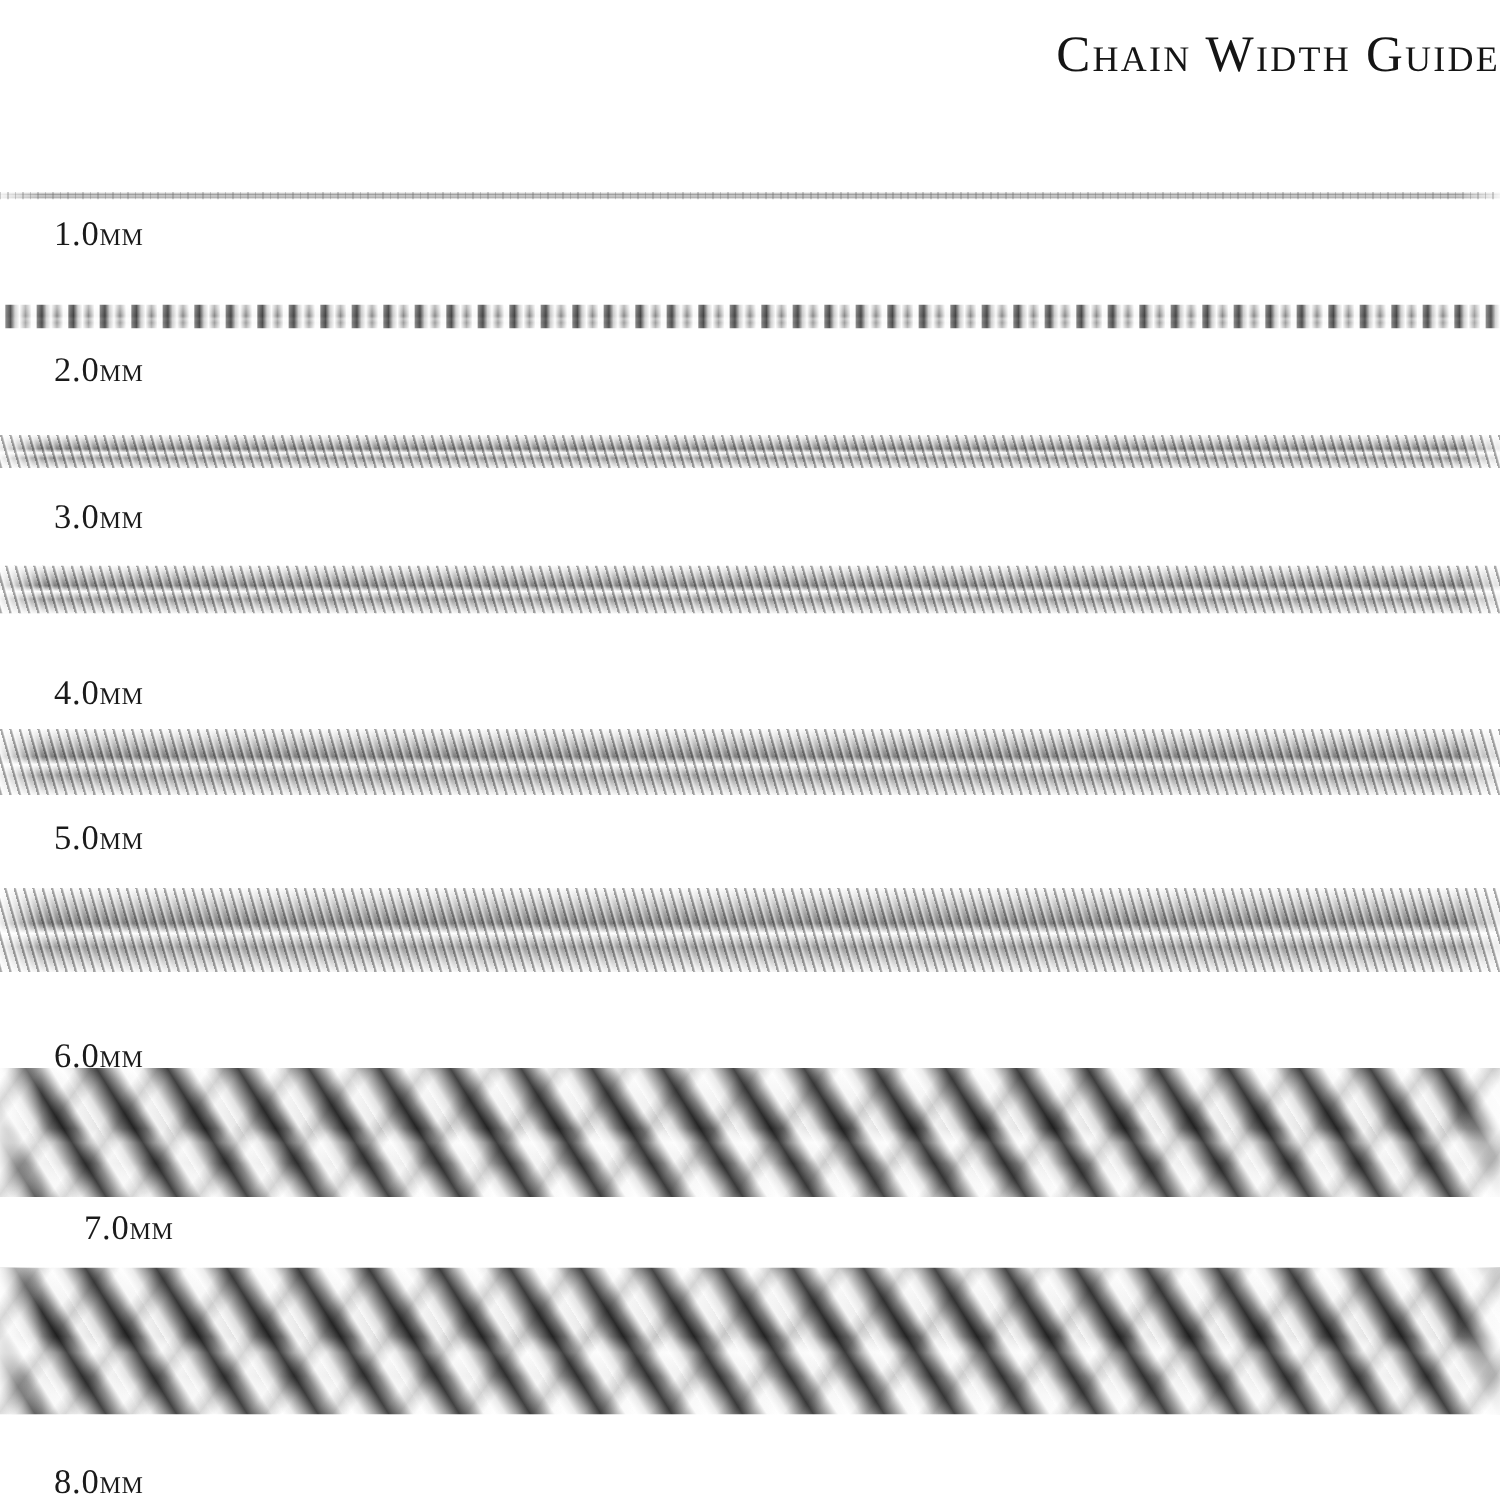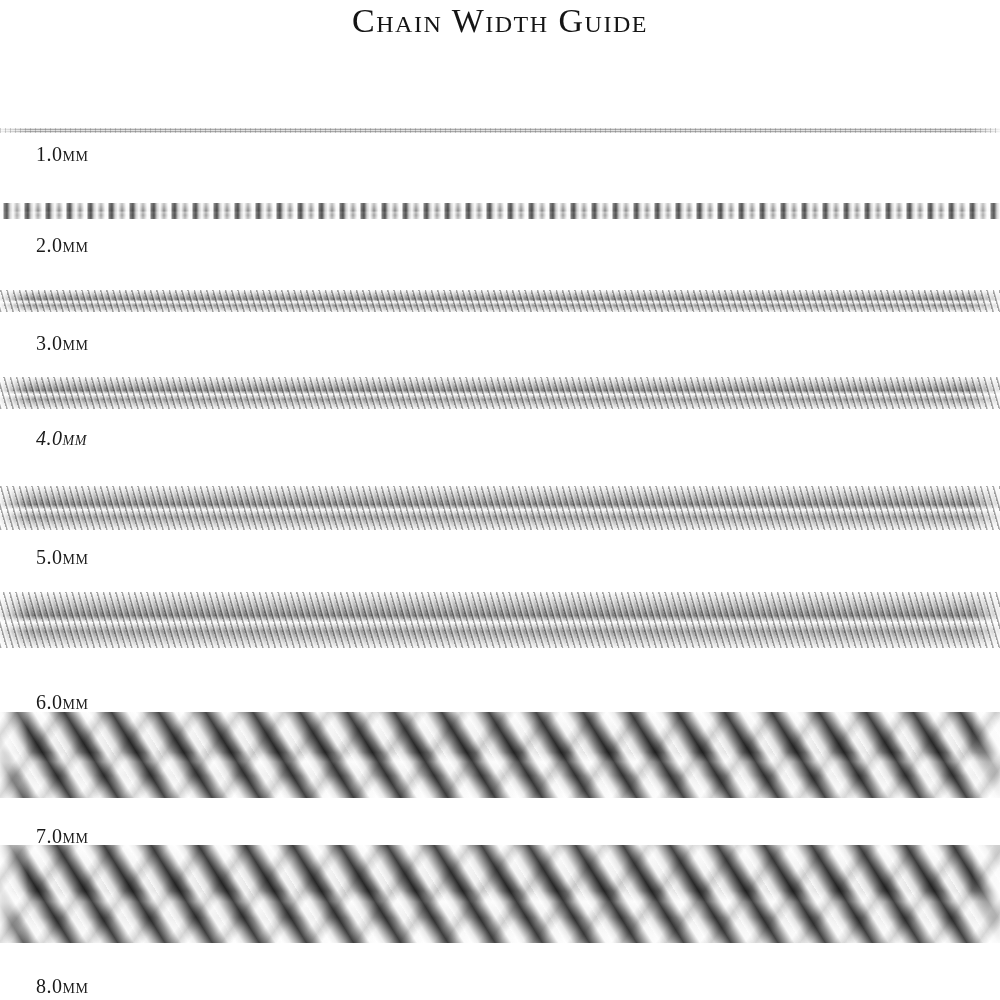--- a/index.html
+++ b/index.html
@@ -9,40 +9,40 @@
   }
   body {
     width: 1000px;
     height: 1000px;
     position: relative;
     font-family: "Liberation Serif", serif;
     overflow: hidden;
   }
   #page-title {
     position: absolute;
-    top: 2px;
+    top: 18px;
     left: 0;
     width: 1000px;
-    text-align: center;
+    text-align: right;
     font-family: "Liberation Serif", serif;
     font-size: 34px;
     letter-spacing: 1.5px;
     color: #151515;
     font-variant: small-caps;
   }
   .chain-row {
     position: absolute;
     left: 0;
     width: 1000px;
   }
   .chain-label {
     position: absolute;
     left: 36px;
     font-family: "Liberation Serif", serif;
-    font-size: 20px;
+    font-size: 23px;
     color: #1a1a1a;
     font-variant: small-caps;
     letter-spacing: 0.5px;
     white-space: nowrap;
   }
   .chain-strip {
     position: absolute;
     left: 0;
     width: 1000px;
     overflow: hidden;
@@ -204,39 +204,39 @@
     <div class="chain-row">
       <div class="chain-strip chain-snake" style="top: 290px; height: 22px;">
         <div class="edge-fade"></div>
       </div>
       <div class="chain-label" style="top: 332px;">3.0mm</div>
     </div>
     <div class="chain-row">
       <div class="chain-strip chain-snake" style="top: 377px; height: 32px;">
         <div class="edge-fade"></div>
       </div>
-      <div class="chain-label" style="top: 427px; font-style: italic;">4.0mm</div>
+      <div class="chain-label" style="top: 449px;">4.0mm</div>
     </div>
     <div class="chain-row">
       <div class="chain-strip chain-snake" style="top: 486px; height: 44px;">
         <div class="edge-fade"></div>
       </div>
       <div class="chain-label" style="top: 546px; font-family: Liberation Serif, serif;">5.0mm</div>
     </div>
     <div class="chain-row">
       <div class="chain-strip chain-snake" style="top: 592px; height: 56px;">
         <div class="edge-fade"></div>
       </div>
       <div class="chain-label" style="top: 675px; margin-top: 16px;">6.0mm</div>
     </div>
     <div class="chain-row">
       <div class="chain-strip chain-rope" style="top: 712px; height: 86px;">
         <div class="edge-fade"></div>
       </div>
-      <div class="chain-label" style="top: 825px;">7.0mm</div>
+      <div class="chain-label" style="top: 806px; margin-left: 20px;">7.0mm</div>
     </div>
     <div class="chain-row">
       <div class="chain-strip chain-rope" style="top: 845px; height: 98px;">
         <div class="edge-fade"></div>
       </div>
       <div class="chain-label" style="top: 941px; margin-top: 34px;">8.0mm</div>
     </div>
   </div>
 
 </body></html>

